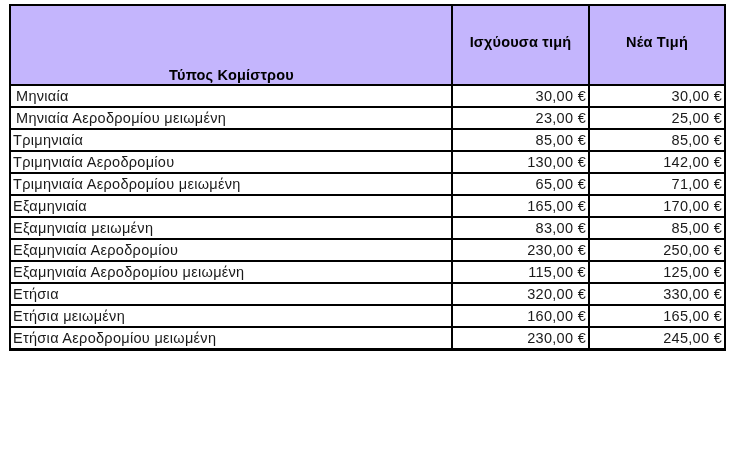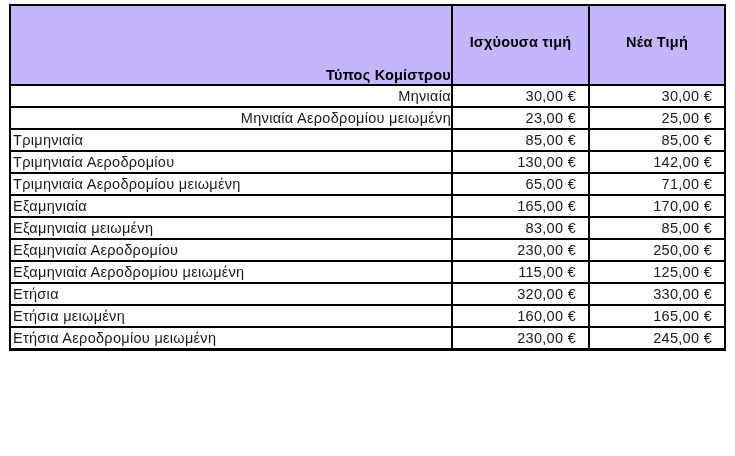--- a/index.html
+++ b/index.html
@@ -36,21 +36,21 @@
       height: 72px;
       padding: 0;
       border-right: 2px solid #000;
       border-bottom: 2px solid #000;
       font-weight: bold;
       font-size: 14.5px;
       letter-spacing: 0.2px;
     }
     .fare-table th:last-child { border-right: none; margin-top: 24px; }
     .fare-table th.h-type {
-      text-align: right;
+      text-align: center;
       vertical-align: bottom;
       padding-left: 1px;
       padding-bottom: 0px;
       line-height: 18px;
     }
     .fare-table th.h-price {
       text-align: center;
       vertical-align: middle;
       padding-bottom: 6px;
     }
@@ -66,24 +66,24 @@
       overflow: hidden;
       color: #1a1a1a;
     }
     .fare-table td:last-child { border-right: none; }
     .fare-table tr:last-child td { border-bottom: none; }
     .fare-table td.t-name {
       text-align: left;
       padding-left: 2px;
       letter-spacing: 0.3px;
     }
-    .fare-table td.t-name.indent { padding-left: 5px; text-align: right; }
+    .fare-table td.t-name.indent { padding-left: 5px; }
     .fare-table td.t-num {
       text-align: right;
-      padding-right: 12px;
+      padding-right: 2px;
       letter-spacing: 0.3px;
     }
   </style>
 </head>
 <body>
 
 <table class="fare-table">
   <colgroup>
     <col class="c1">
       <col class="c2">

